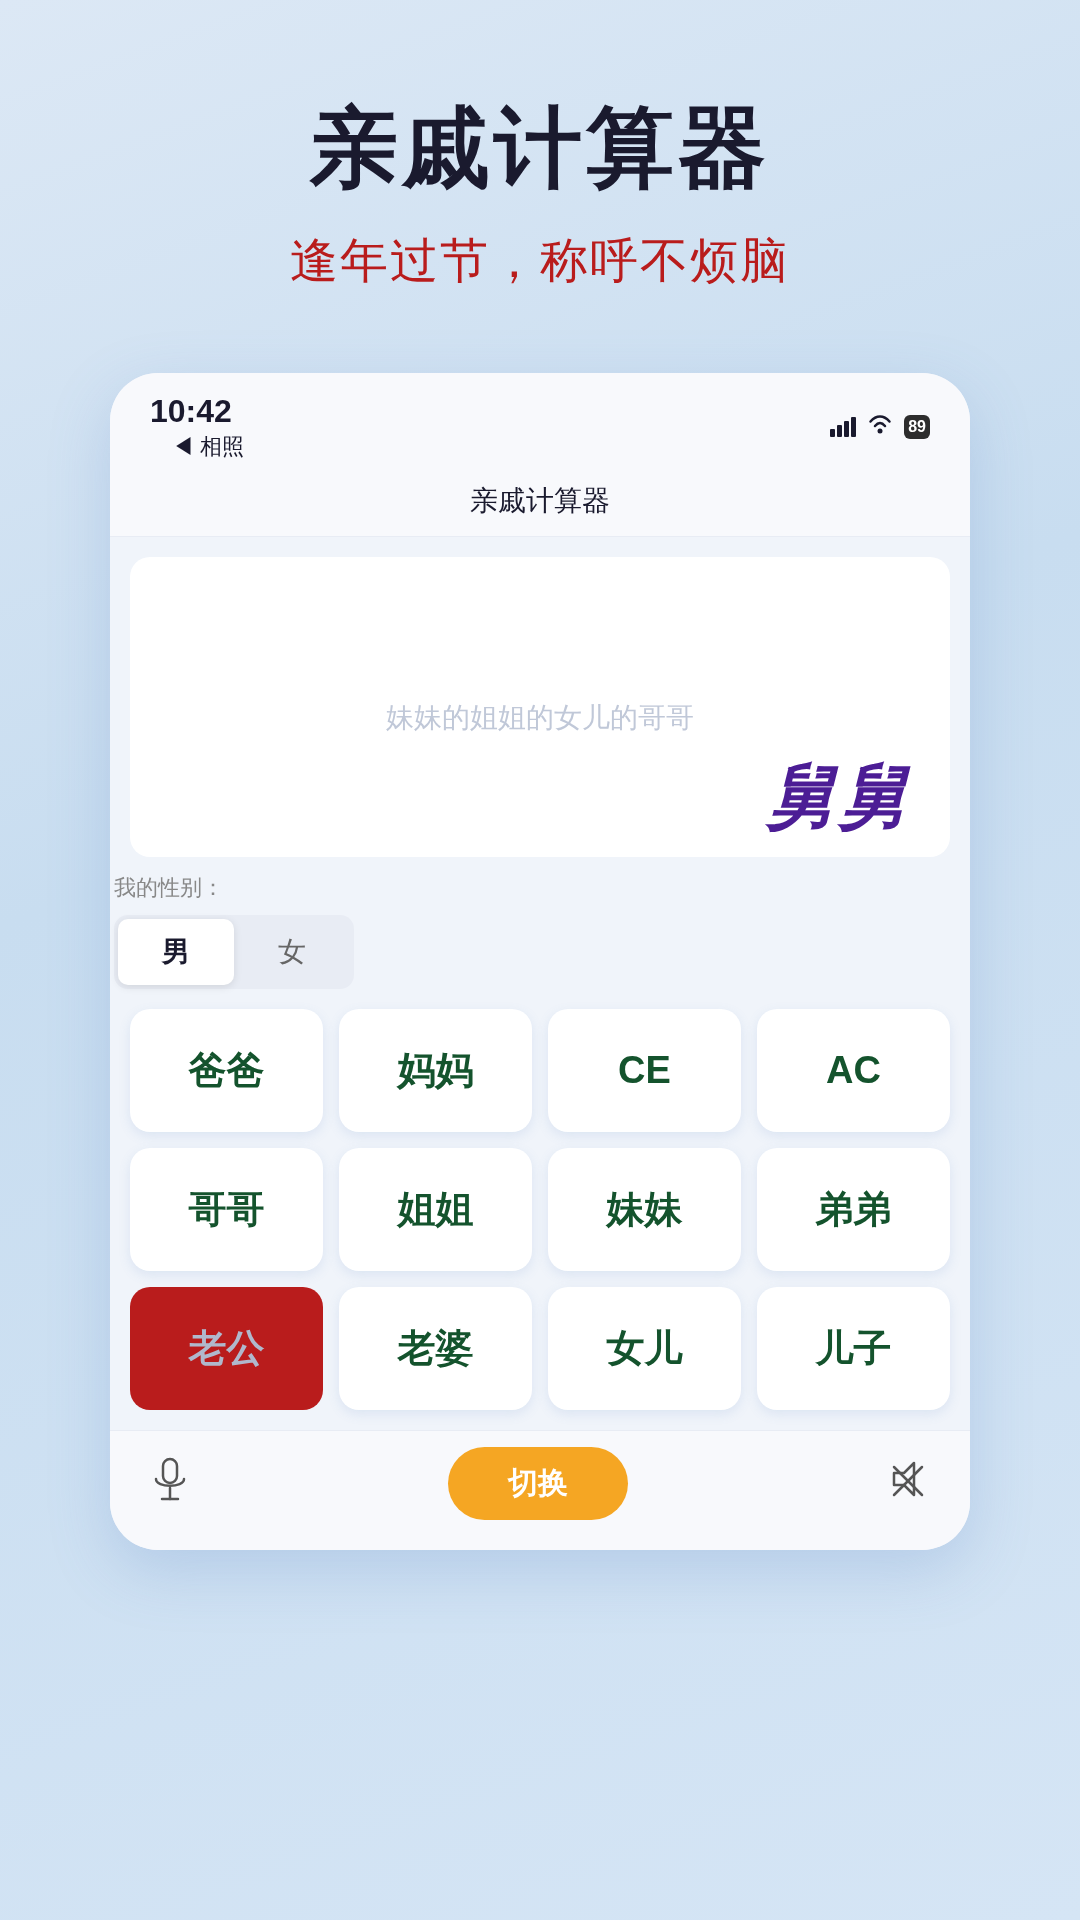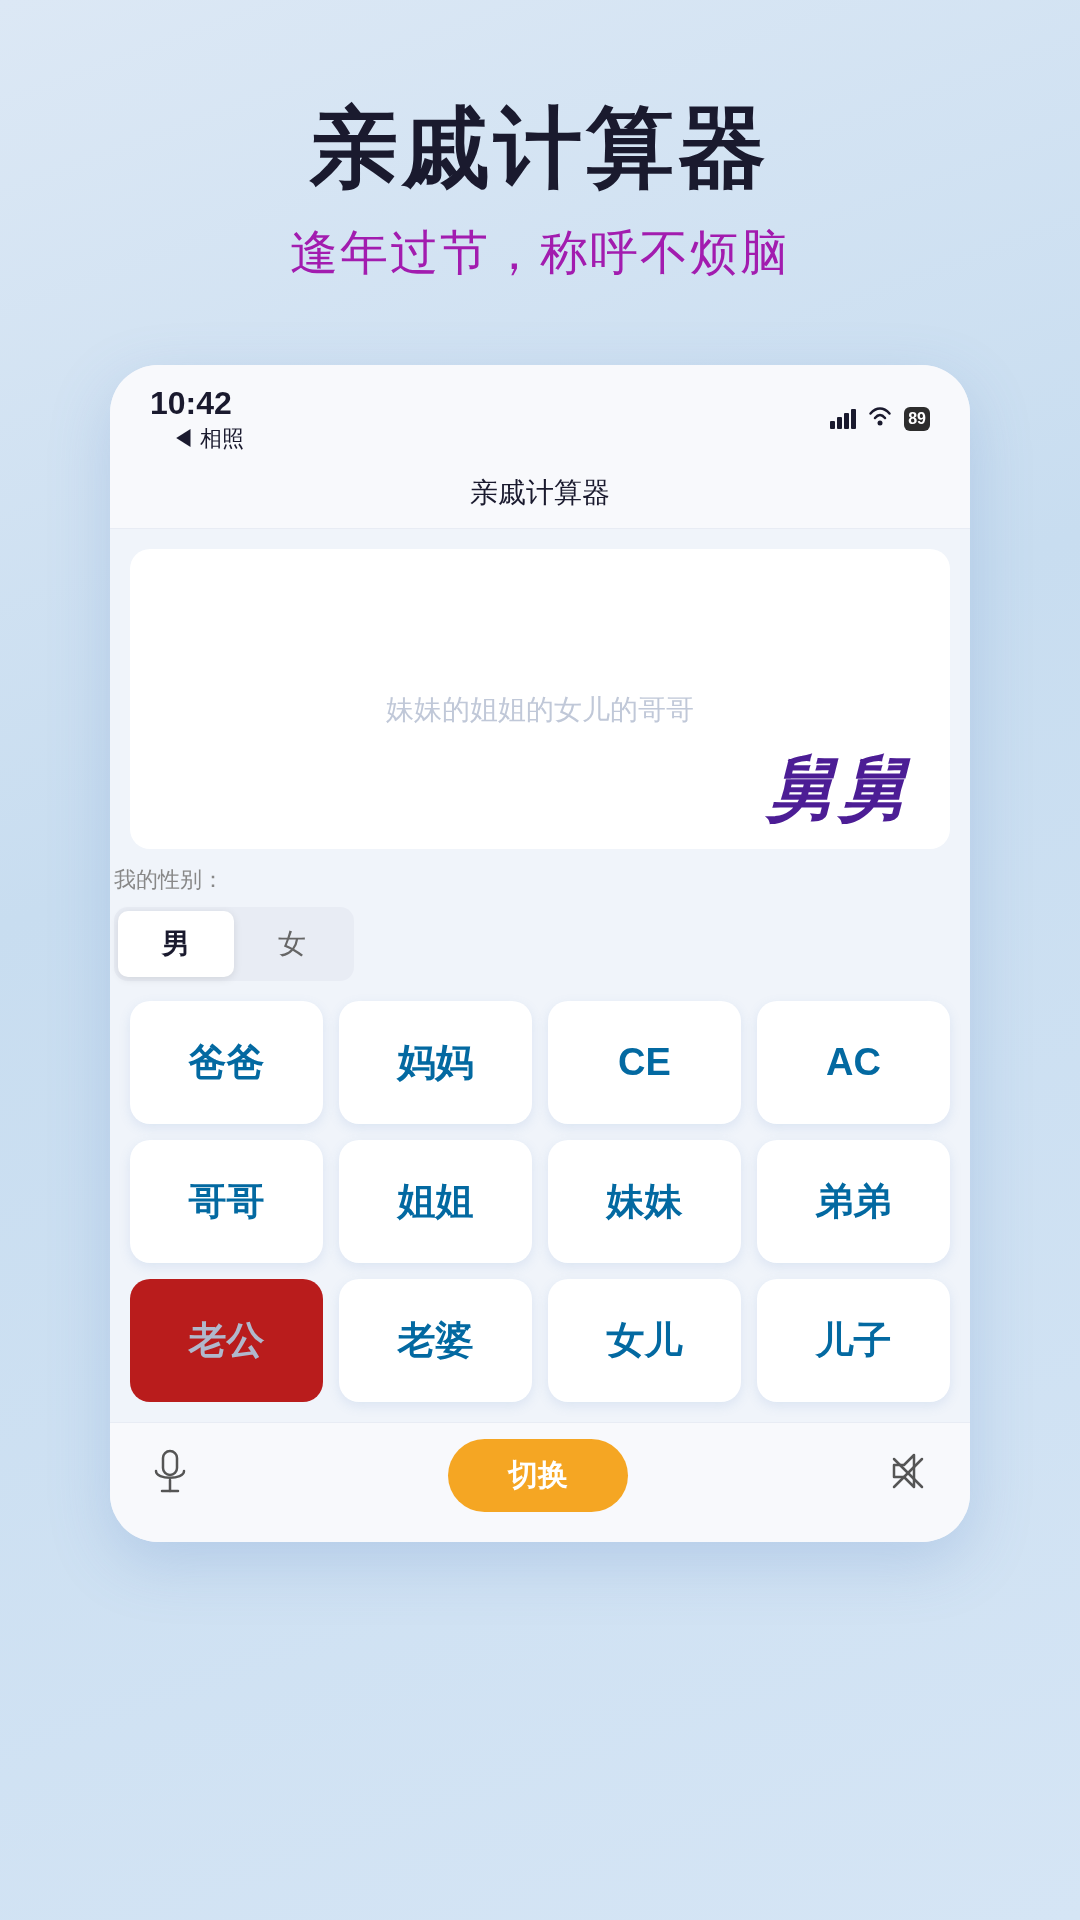--- a/index.html
+++ b/index.html
@@ -27,22 +27,22 @@
       font-size: 88px;
       font-weight: 900;
       color: #1a1a2e;
       letter-spacing: 4px;
       line-height: 1.1;
     }
 
     .sub-title {
       font-size: 48px;
       font-weight: 400;
-      color: #a21caf;
-      margin-top: 24px;
+      color: #b91c1c;
+      margin-top: 32px;
       letter-spacing: 2px;
     }
 
     
     .phone-mockup {
       width: 860px;
       background: #f0f4fa;
       border-radius: 48px;
       padding: 0;
       box-shadow: 0 20px 60px rgba(100,140,200,0.25);
@@ -198,21 +198,21 @@
 
     .key-btn {
       background: white;
       border-radius: 20px;
       display: flex;
       align-items: center;
       justify-content: center;
       padding: 36px 0;
       font-size: 38px;
       font-weight: 600;
-      color: #0369a1;
+      color: #14532d;
       box-shadow: 0 4px 12px rgba(100,140,200,0.15);
       cursor: pointer;
       position: relative;
     }
 
     .key-btn.disabled {
       background: #b91c1c;
       color: #b0b8cc;
       box-shadow: none;
     }

